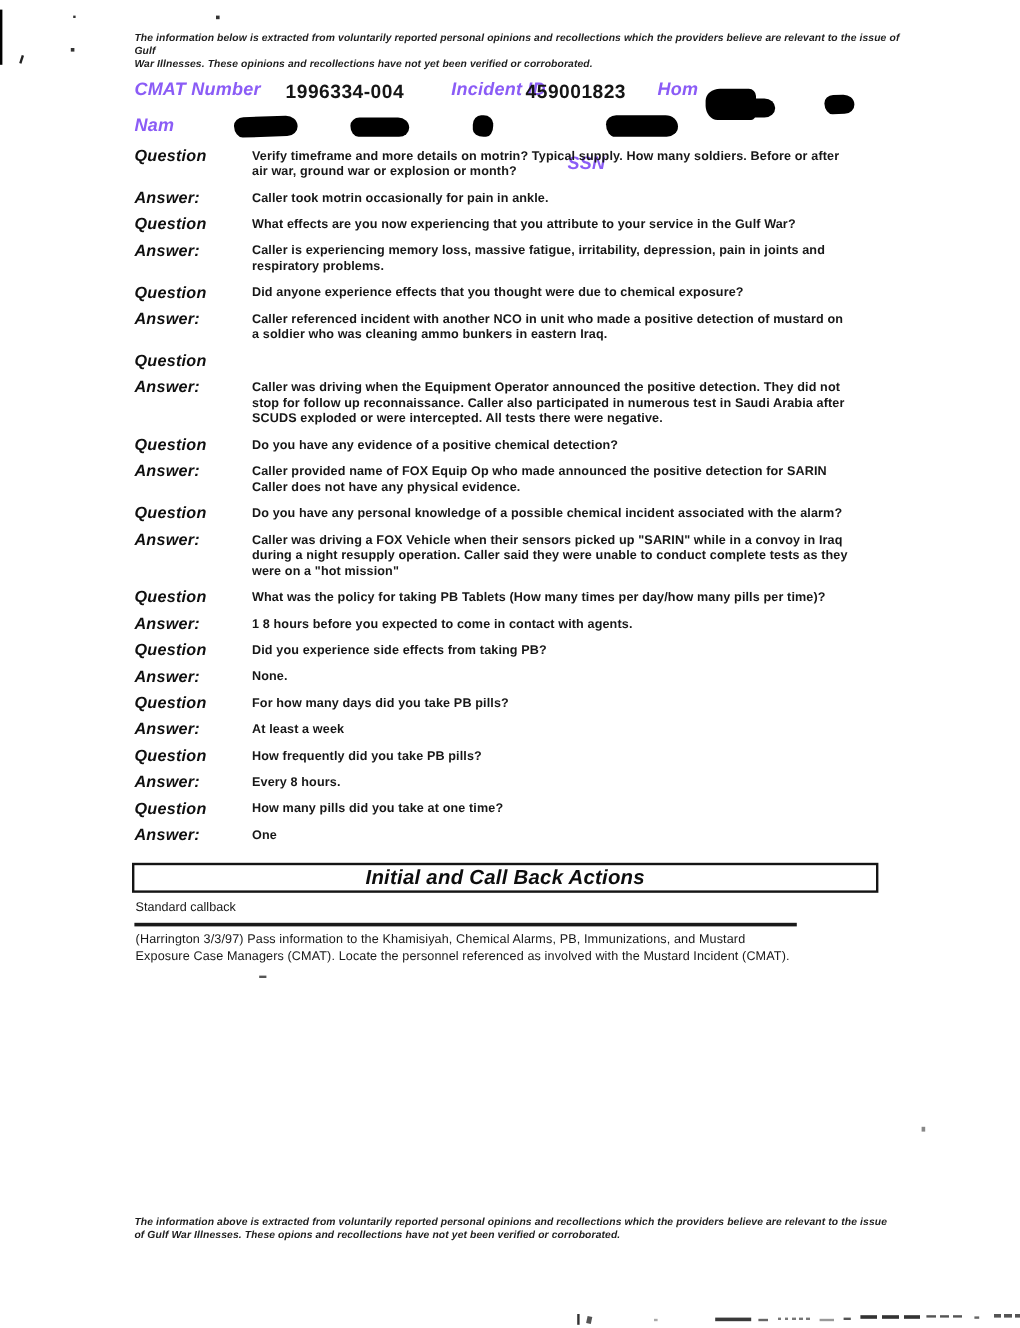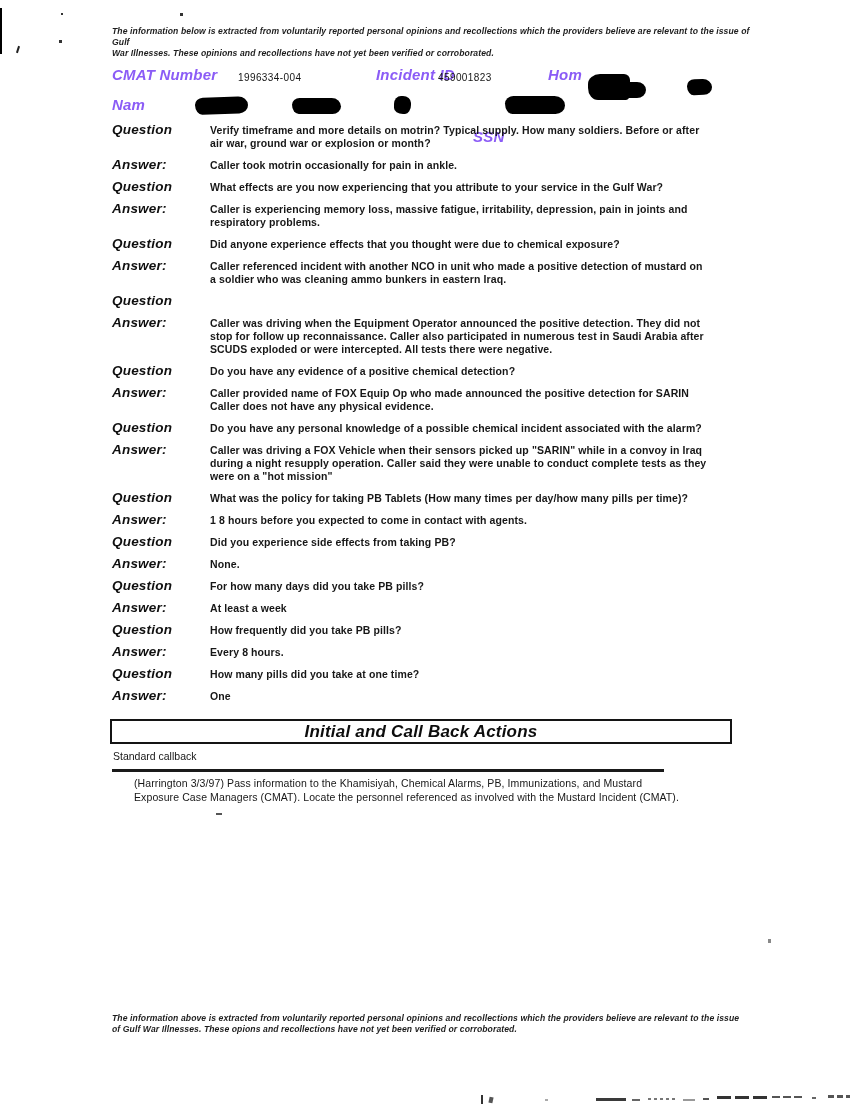--- a/index.html
+++ b/index.html
@@ -34,22 +34,22 @@
     position: absolute;
     font-style: italic;
     font-weight: 700;
     font-size: 15px;
     line-height: 17px;
     color: #8b5cf6;
     letter-spacing: 0.2px;
   }
   .hdr-value {
     position: absolute;
-    font-weight: 400;
-    font-size: 10px;
+    font-weight: 700;
+    font-size: 16px;
     line-height: 12px;
     letter-spacing: 0.4px;
     color: #151515;
   }
   .redaction {
     position: absolute;
     background: #000;
     border-radius: 9px 11px 10px 8px / 8px 10px 9px 11px;
   }
   .redaction.tilt { transform: rotate(-2deg); }
@@ -128,21 +128,20 @@
   .actions-note {
     position: absolute;
     left: 113px;
     top: 777px;
     width: 590px;
     font-size: 10.5px;
     line-height: 13.5px;
     letter-spacing: 0.1px;
     white-space: pre-line;
     color: #171717;
-    margin-left: 21px;
   }
 
   
   .artifact { position: absolute; background: #333; }
 </style>
 </head>
 <body>
 
 <div class="page">
 

